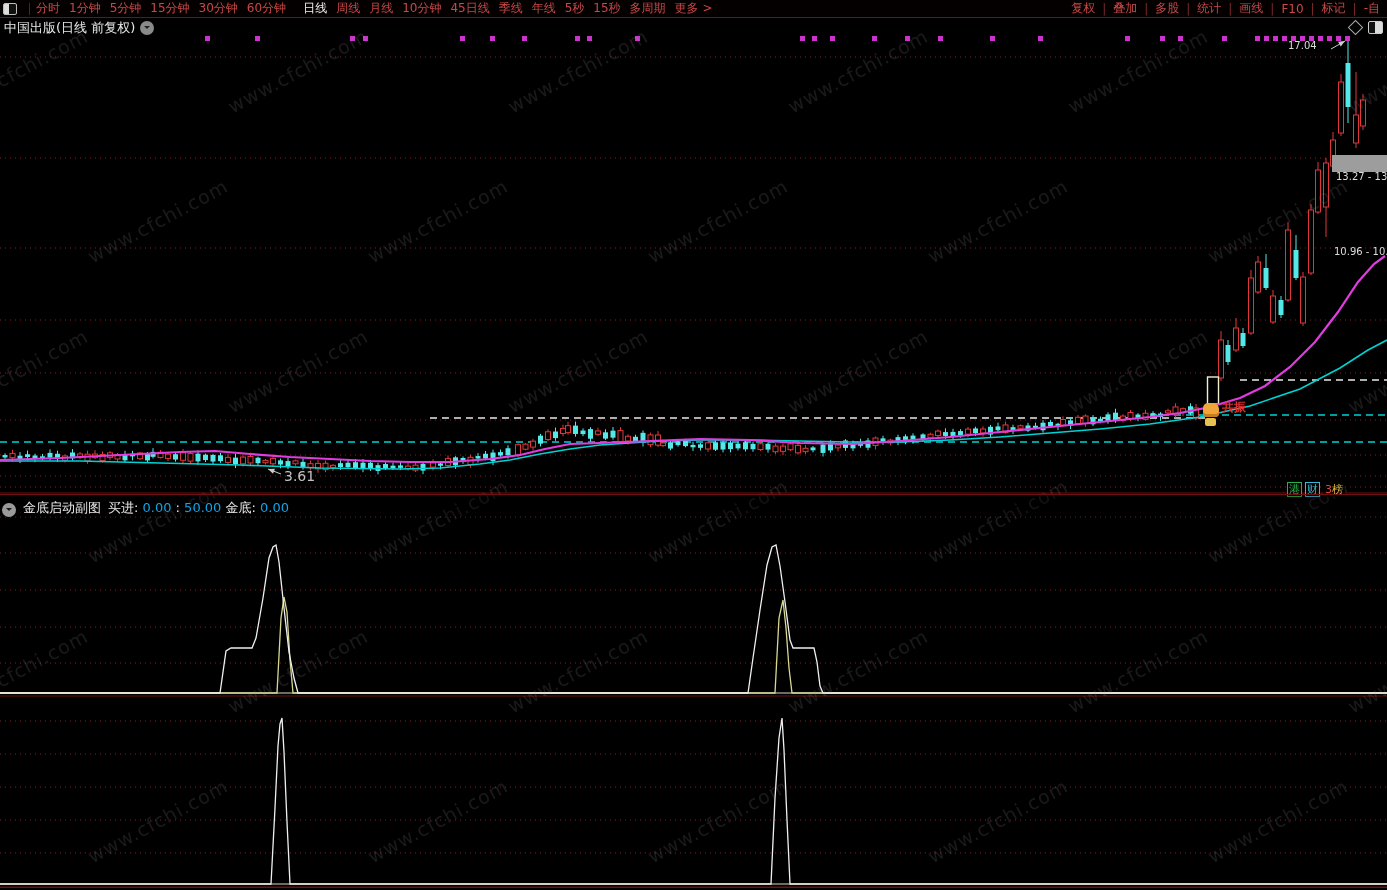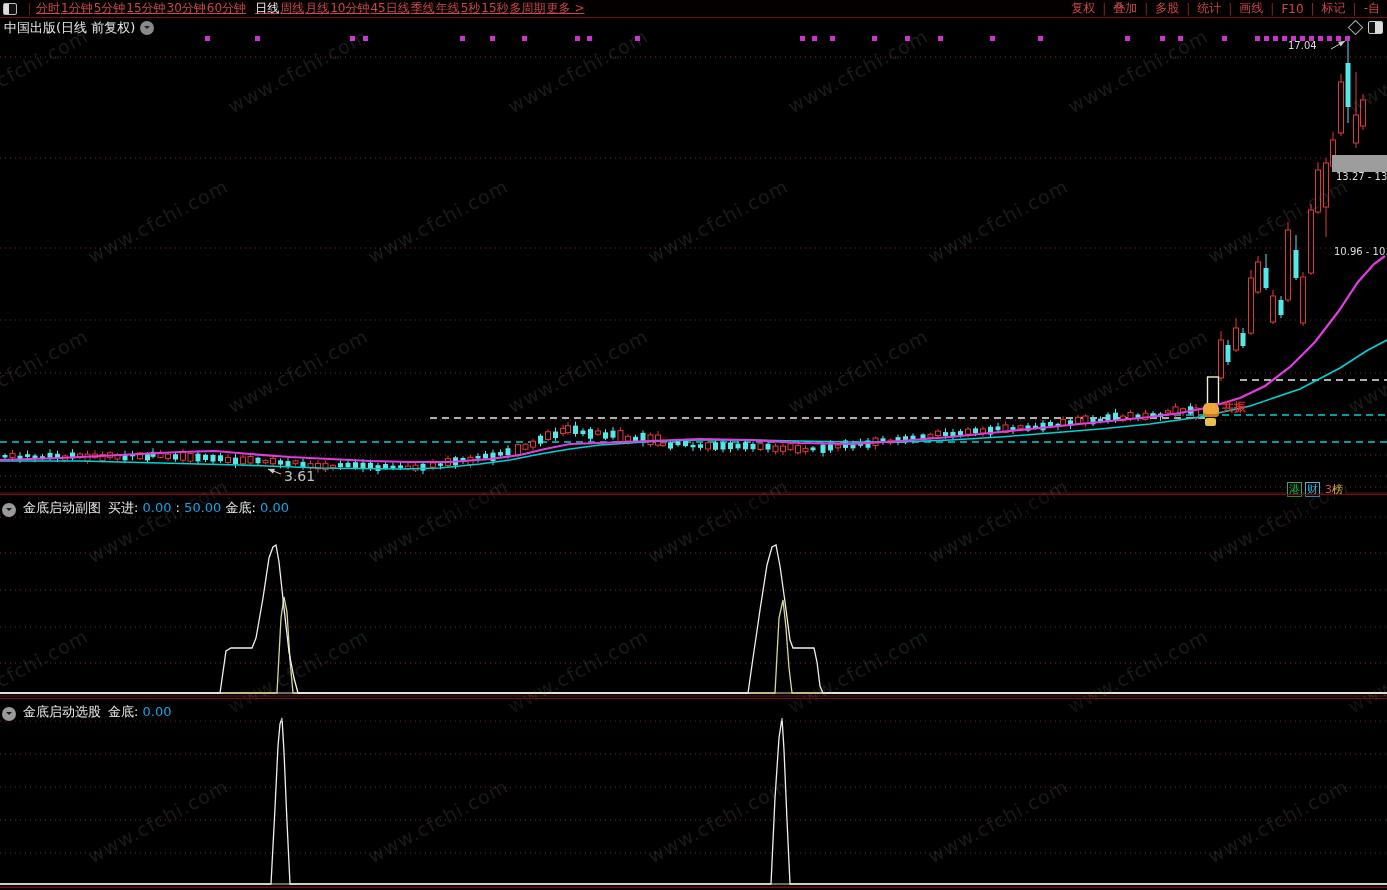--- a/index.html
+++ b/index.html
@@ -4,21 +4,21 @@
 <style>
   html,body{margin:0;padding:0;background:#000;}
   #root{position:relative;width:1387px;height:890px;background:#000;overflow:hidden;
         font-family:"DejaVu Sans",sans-serif;}
   
   #menubar{position:absolute;left:0;top:0;width:1387px;height:17px;background:#050000;
            border-bottom:1px solid #6e1414;display:flex;align-items:center;font-size:12px;color:#c84848;}
   #menubar .win-icon{width:12px;height:10px;border:1px solid #bbb;border-radius:2px;margin:0 6px 0 3px;
            background:linear-gradient(to right,#ddd 0 45%,#111 45%);}
   #menubar .sep-v{width:1px;height:12px;background:#6e1414;margin:0 6px;}
-  #menu-left{display:flex;gap:1px;align-items:center;text-decoration:underline;}
+  #menu-left{display:flex;gap:9px;align-items:center;}
   #menu-left .mi{cursor:default;white-space:nowrap;}
   #menu-left .mi.active{color:#f2f2f2;margin-left:8px;}
   #menu-right{margin-left:auto;display:flex;align-items:center;white-space:nowrap;}
   #menu-right .mi{padding:0 7px;}
   #menu-right .div{color:#7a2a2a;}
   
   #title-row{position:absolute;left:4px;top:19px;display:flex;align-items:center;gap:5px;z-index:30;}
   #chart-title{color:#e8e8e8;font-size:13px;}
   .chev-circle{width:14px;height:14px;border-radius:50%;background:#8a8a8a;position:relative;}
   .chev-circle:after{content:"";position:absolute;left:4px;top:5px;border:3px solid transparent;border-top-color:#222;}
@@ -561,25 +561,20 @@
       <span class="badge" style="border-color: rgb(56, 184, 216); color: rgb(56, 184, 216);">财</span>
       <span class="badge" style="border-color: transparent;"><span style="color: rgb(224, 72, 72);">3</span><span style="color: rgb(224, 184, 64);">榜</span></span>
     </div>
 
   <div class="panel-hd" id="p2-hd" style="top:494px;">
     <span class="hd-icon"></span>
     <span class="title">金底启动副图</span>
     <span id="p2-fields"><span class="w">买进: </span><span class="y">0.00 </span><span class="w">: </span><span class="y">50.00 </span><span class="w">金底: </span><span class="y">0.00 </span></span>
   </div>
 
-  <div class="panel-hd" id="p3-hd" style="top:698px;">
-    <span class="hd-icon"></span>
-    <span class="title">金底启动选股</span>
-    <span id="p3-fields"><span class="w">金底: </span><span class="y">0.00 </span></span>
-  </div>
 
   <div id="bottom-strip"></div>
 
   <div id="wm-layer">
       <div class="wm" style="left: -60px; top: 60px;">www.cfchi.com</div>
       <div class="wm" style="left: 220px; top: 60px;">www.cfchi.com</div>
       <div class="wm" style="left: 500px; top: 60px;">www.cfchi.com</div>
       <div class="wm" style="left: 780px; top: 60px;">www.cfchi.com</div>
       <div class="wm" style="left: 1060px; top: 60px;">www.cfchi.com</div>
       <div class="wm" style="left: 1340px; top: 60px;">www.cfchi.com</div>

